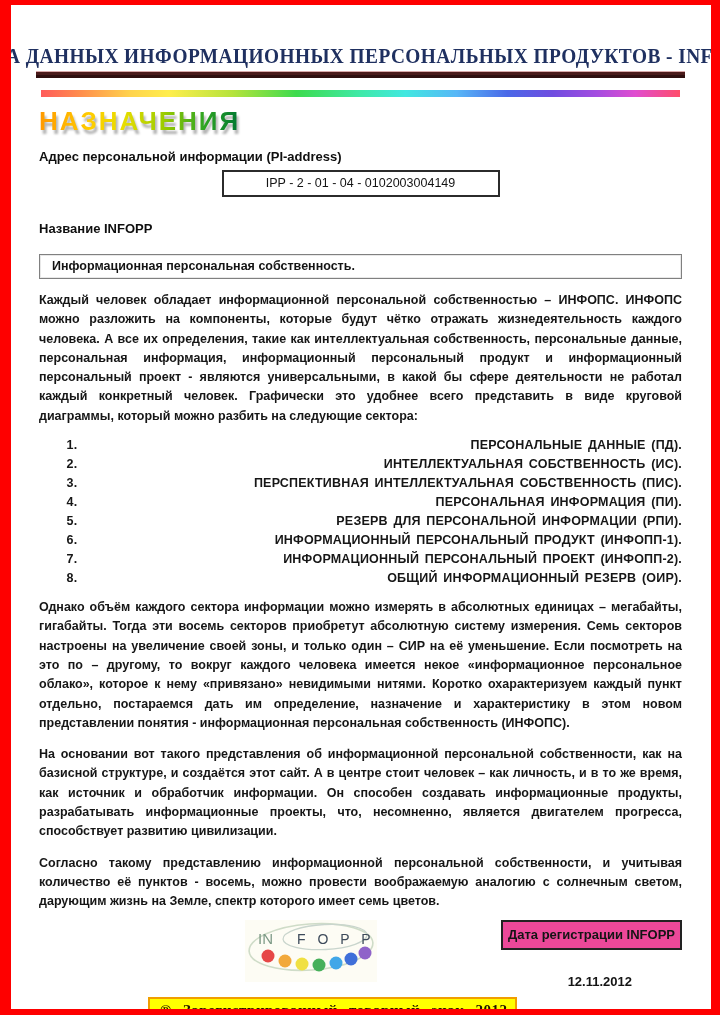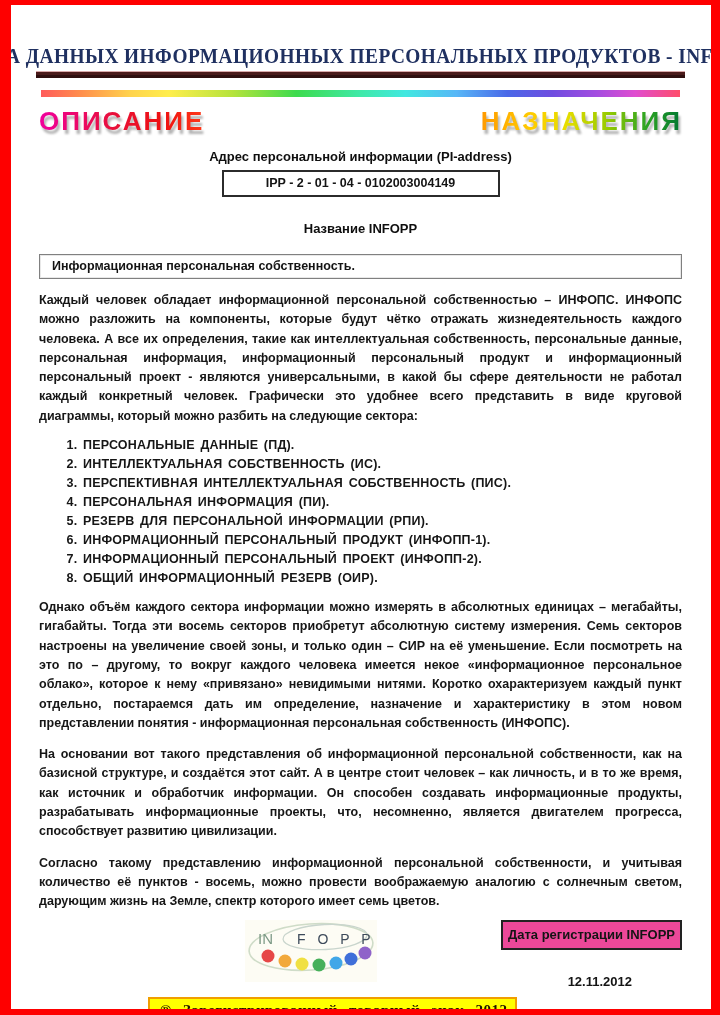--- a/index.html
+++ b/index.html
@@ -44,42 +44,42 @@
     white-space:nowrap;cursor:pointer;
     -webkit-background-clip:text;background-clip:text;
     -webkit-text-fill-color:transparent;
     filter:drop-shadow(2px 4px 1px rgba(168,168,168,0.85));
   }
   .nav-opisanie{background-image:linear-gradient(90deg,#f0009e 0%,#e8103a 45%,#ee1111 75%,#ff3a1a 100%);color:#e8103a;}
   .nav-naznach{background-image:linear-gradient(90deg,#ff9900 0%,#ffcc00 25%,#e8dd00 42%,#9ccc00 62%,#2fa522 82%,#007733 100%);color:#9ccc00;}
   .nav-infopp{background-image:linear-gradient(90deg,#2244cc 0%,#4433cc 40%,#7722cc 70%,#b022cc 100%);color:#4433cc;}
 
   
-  .center-label{margin-top:10px;text-align:center;font-weight:bold;font-size:13px;line-height:16px;color:#0f0f0f;}
+  .center-label{margin-top:10px;font-weight:bold;font-size:13px;line-height:16px;color:#0f0f0f;}
   .name-label{margin-top:24px;}
   .pi-box{
     margin:5px auto 4px auto;width:278px;box-sizing:border-box;
     border:2px solid #2b2b2b;padding:4px 22px;
-    text-align:center;font-weight:bold;font-size:12.5px;line-height:15px;
+    text-align:center;font-weight:normal;font-size:12.5px;line-height:15px;
     background:#fff;
   }
   .name-box{
     margin-top:17px;border:1px solid #808080;box-shadow:0 0 0 1px #e8e8e8 inset;
     padding:4px 12px;font-weight:bold;font-size:12.5px;line-height:15px;
     background:#fff;
   }
 
   
   .para{
     margin:12px 0 0 0;text-align:justify;
     font-weight:bold;font-size:12.5px;line-height:19.3px;color:#161616;
   }
   .para.first{margin-top:12px;}
   ol.sectors{
-    margin:12px 0 0 0;padding:0 0 0 44px;
+    margin:12px 0 0 0;padding:0 0 0 44px;text-align:right;
   }
   ol.sectors li{
     font-weight:bold;font-size:12.5px;line-height:15px;margin-bottom:4px;
     letter-spacing:0.2px;word-spacing:2px;color:#161616;
   }
 
   
   .footer-row{margin-top:8px;display:flex;align-items:flex-start;}
   .logo-wrap{margin-left:206px;width:132px;height:62px;cursor:pointer;}
   .right-col{margin-left:auto;display:flex;flex-direction:column;align-items:flex-end;}
@@ -104,21 +104,20 @@
 
 <div class="content">
 
   <div class="title-wrap">
     <div class="page-title">БАЗА ДАННЫХ ИНФОРМАЦИОННЫХ ПЕРСОНАЛЬНЫХ ПРОДУКТОВ - INFOPP</div>
   </div>
   <div class="title-rule"></div>
   <div class="rainbow-bar"></div>
 
   <div class="nav-row">
-    <span class="nav-item nav-opisanie">ОПИСАНИЕ</span>
     <span class="nav-item nav-naznach">НАЗНАЧЕНИЯ</span>
   </div>
 
   <div class="center-label">Адрес персональной информации (PI-address)</div>
   <div class="pi-box">IPP - 2 - 01 - 04 - 0102003004149</div>
 
   <div class="center-label name-label">Название INFOPP</div>
   <div class="name-box">Информационная персональная собственность.</div>
 
   <p class="para first">Каждый человек обладает информационной персональной собственностью – ИНФОПС. ИНФОПС можно разложить на компоненты, которые будут чётко отражать жизнедеятельность каждого человека. А все их определения, такие как интеллектуальная собственность, персональные данные, персональная информация, информационный персональный продукт и информационный персональный проект - являются универсальными, в какой бы сфере деятельности не работал каждый конкретный человек. Графически это удобнее всего представить в виде круговой диаграммы, который можно разбить на следующие сектора:</p>

